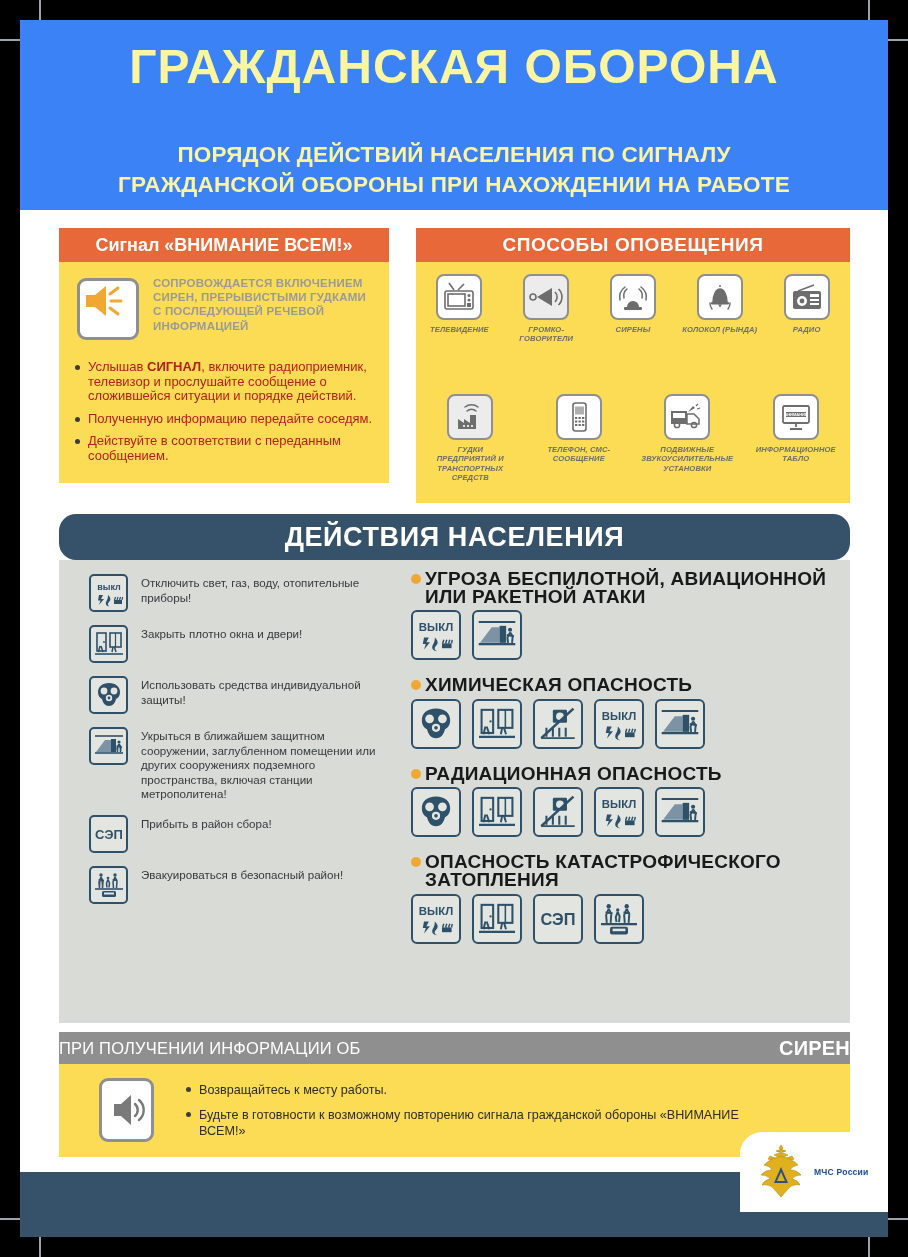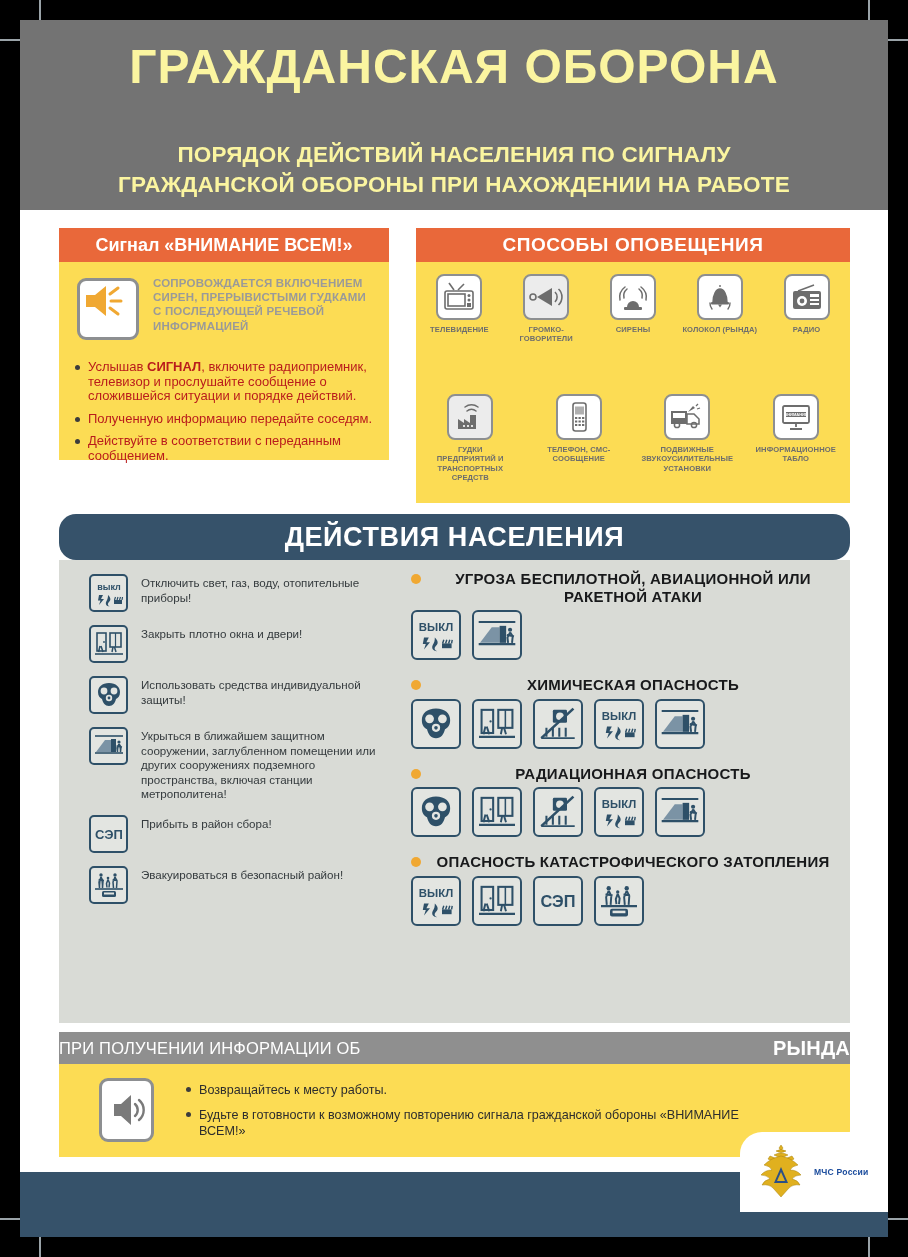--- a/index.html
+++ b/index.html
@@ -17,21 +17,21 @@
 
   
   .sheet{
     position:absolute;left:20px;top:20px;width:868px;height:1217px;
     background:#ffffff;
   }
 
   
   .header{
     position:absolute;left:0;top:0;width:868px;height:190px;
-    background:#737373;
+    background:#3b82f6;
   }
   .header .title{
     position:absolute;left:0;top:18px;width:868px;text-align:center;
     color:#fbf5a0;font-size:48px;font-weight:bold;letter-spacing:1px;
     line-height:58px;
   }
   .header .subtitle{
     position:absolute;left:0;top:120px;width:868px;text-align:center;
     color:#fbf5a0;font-size:22.5px;font-weight:bold;line-height:30px;
     letter-spacing:0.2px;
@@ -41,21 +41,21 @@
   .panel-head{
     background:#e9683a;color:#ffffff;font-weight:bold;
     display:flex;align-items:center;justify-content:center;
     text-align:center;
   }
   .panel-body{background:#fcdc54;}
 
   
   .signal{position:absolute;left:39px;top:208px;width:330px;height:255px;}
   .signal .panel-head{width:100%;height:34px;font-size:18px;}
-  .signal .panel-body{width:100%;height:198px;position:relative;}
+  .signal .panel-body{width:100%;height:221px;position:relative;}
   .signal .spk-box{
     position:absolute;left:18px;top:16px;width:62px;height:62px;
     background:#fff;border:3px solid #8d8f91;border-radius:9px;
     box-sizing:border-box;
   }
   .signal .lead{
     position:absolute;left:94px;top:14px;width:216px;
     color:#9a9a99;font-size:11.5px;font-weight:bold;line-height:14.2px;
     letter-spacing:0.2px;text-transform:uppercase;
   }
@@ -85,20 +85,21 @@
   .nbox{
     width:46px;height:46px;background:#fff;border:2.5px solid #8d8f91;
     border-radius:8px;box-sizing:border-box;
     display:flex;align-items:center;justify-content:center;
   }
   .nbox.shaded{background:#ececec;}
   .nlabel{
     margin-top:5px;text-align:center;color:#6d6d6d;
     font-size:7.6px;font-weight:bold;line-height:9.4px;letter-spacing:0.1px;
     text-transform:uppercase;
+    font-style:italic;
   }
 
   
   .actions{position:absolute;left:39px;top:494px;width:791px;height:509px;}
   .actions-head{
     width:100%;height:46px;background:#36526a;color:#fff;
     display:flex;align-items:center;justify-content:center;
     font-size:27px;font-weight:bold;letter-spacing:0.6px;border-radius:17px;
   }
   .actions-body{width:100%;height:463px;background:#d9dbd6;position:relative;}
@@ -113,23 +114,22 @@
   }
   .ci .ctext{
     color:#343a3d;font-size:11.6px;line-height:14.6px;padding-top:2px;
   }
 
   
   .threats{position:absolute;left:352px;top:10px;width:430px;}
   .tgroup{margin-bottom:6px;}
   .tgroup h3{
     margin:0 0 5px 0;padding-left:14px;position:relative;
-    color:#18191b;font-size:15px;font-weight:bold;line-height:17.6px;
+    color:#18191b;font-size:19px;font-weight:bold;line-height:17.6px;
     letter-spacing:0.25px;
-    text-align:center;
   }
   .tgroup h3::before{
     content:"";position:absolute;left:0;top:4px;width:10px;height:10px;
     border-radius:50%;background:#f0a832;
   }
   .trow{display:flex;gap:11px;margin-bottom:16px;}
   .tbox{
     width:50px;height:50px;border:2.5px solid #2e5068;border-radius:6px;
     background:#e3e5e1;box-sizing:border-box;
     display:flex;align-items:center;justify-content:center;flex:0 0 auto;
@@ -666,21 +666,21 @@
           </div>
         </div>
 
       </div>
     </div>
   </div>
 
   <div class="allclear">
     <div class="allclear-head">
       <span>ПРИ ПОЛУЧЕНИИ ИНФОРМАЦИИ ОБ</span>
-      <b>РЫНДА</b>
+      <b>СИРЕН</b>
     </div>
     <div class="allclear-body">
       <div class="spk2">
         <svg width="42" height="44" viewBox="0 0 42 44">
           <path d="M8 16 H15 L25 7 V37 L15 28 H8 Z" fill="#7a7a7a"></path>
           <g stroke="#7a7a7a" stroke-width="2.4" fill="none" stroke-linecap="round">
             <path d="M29 16 a8 8 0 0 1 0 12"></path>
             <path d="M33 12 a13 13 0 0 1 0 20"></path>
           </g>
         </svg>

